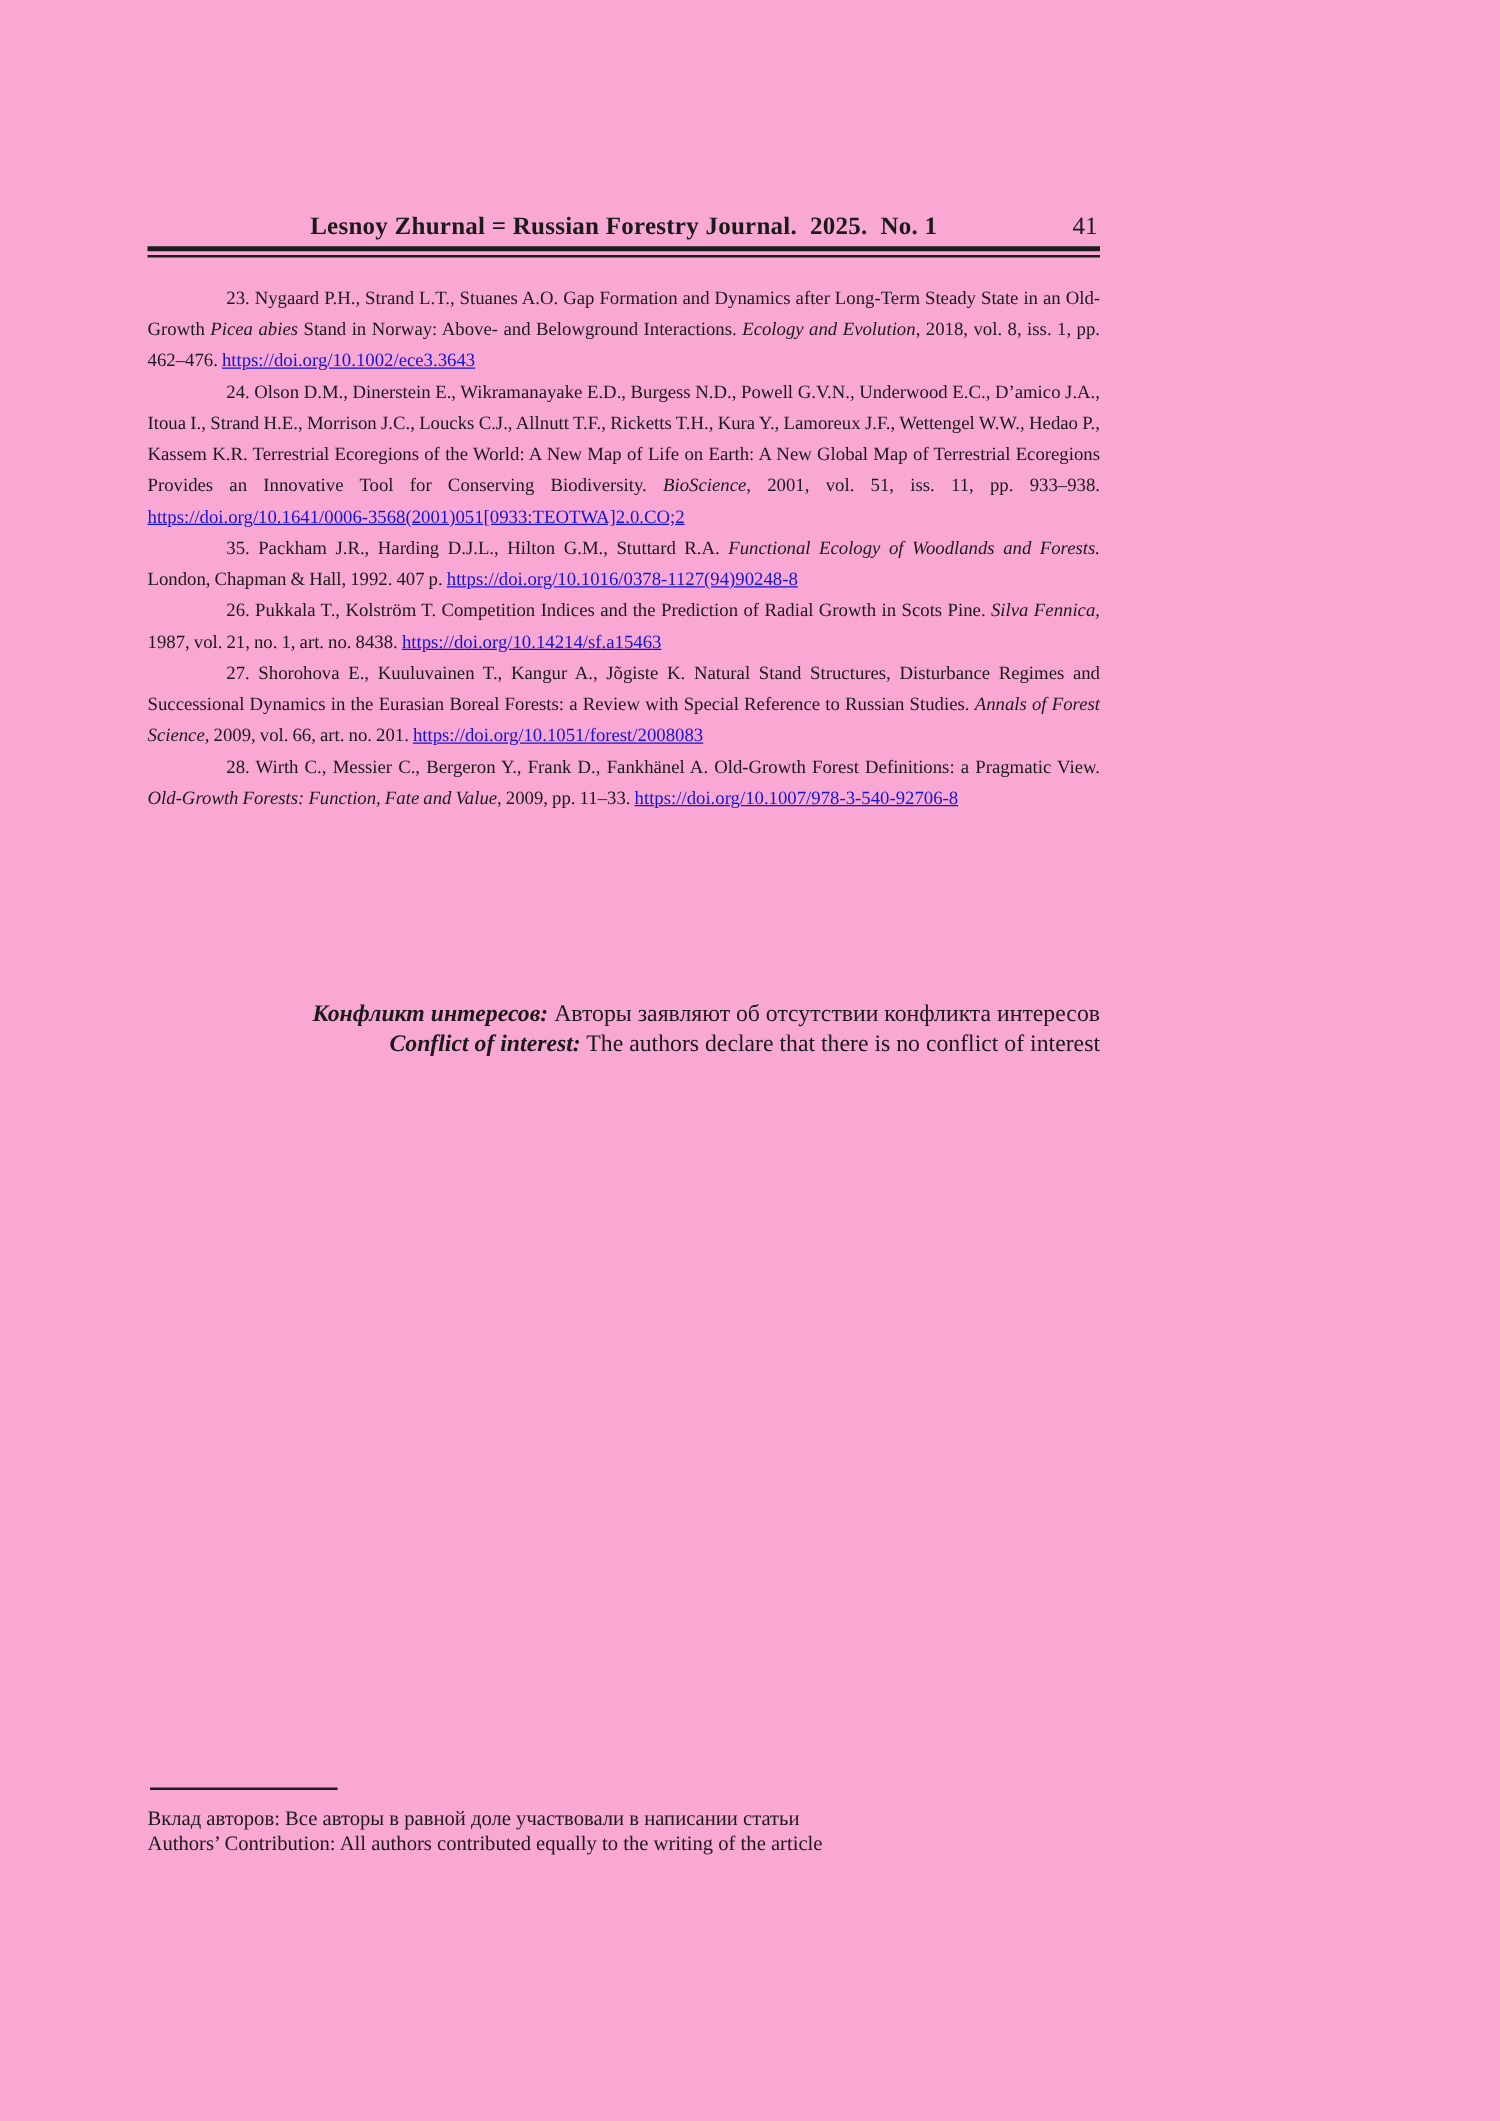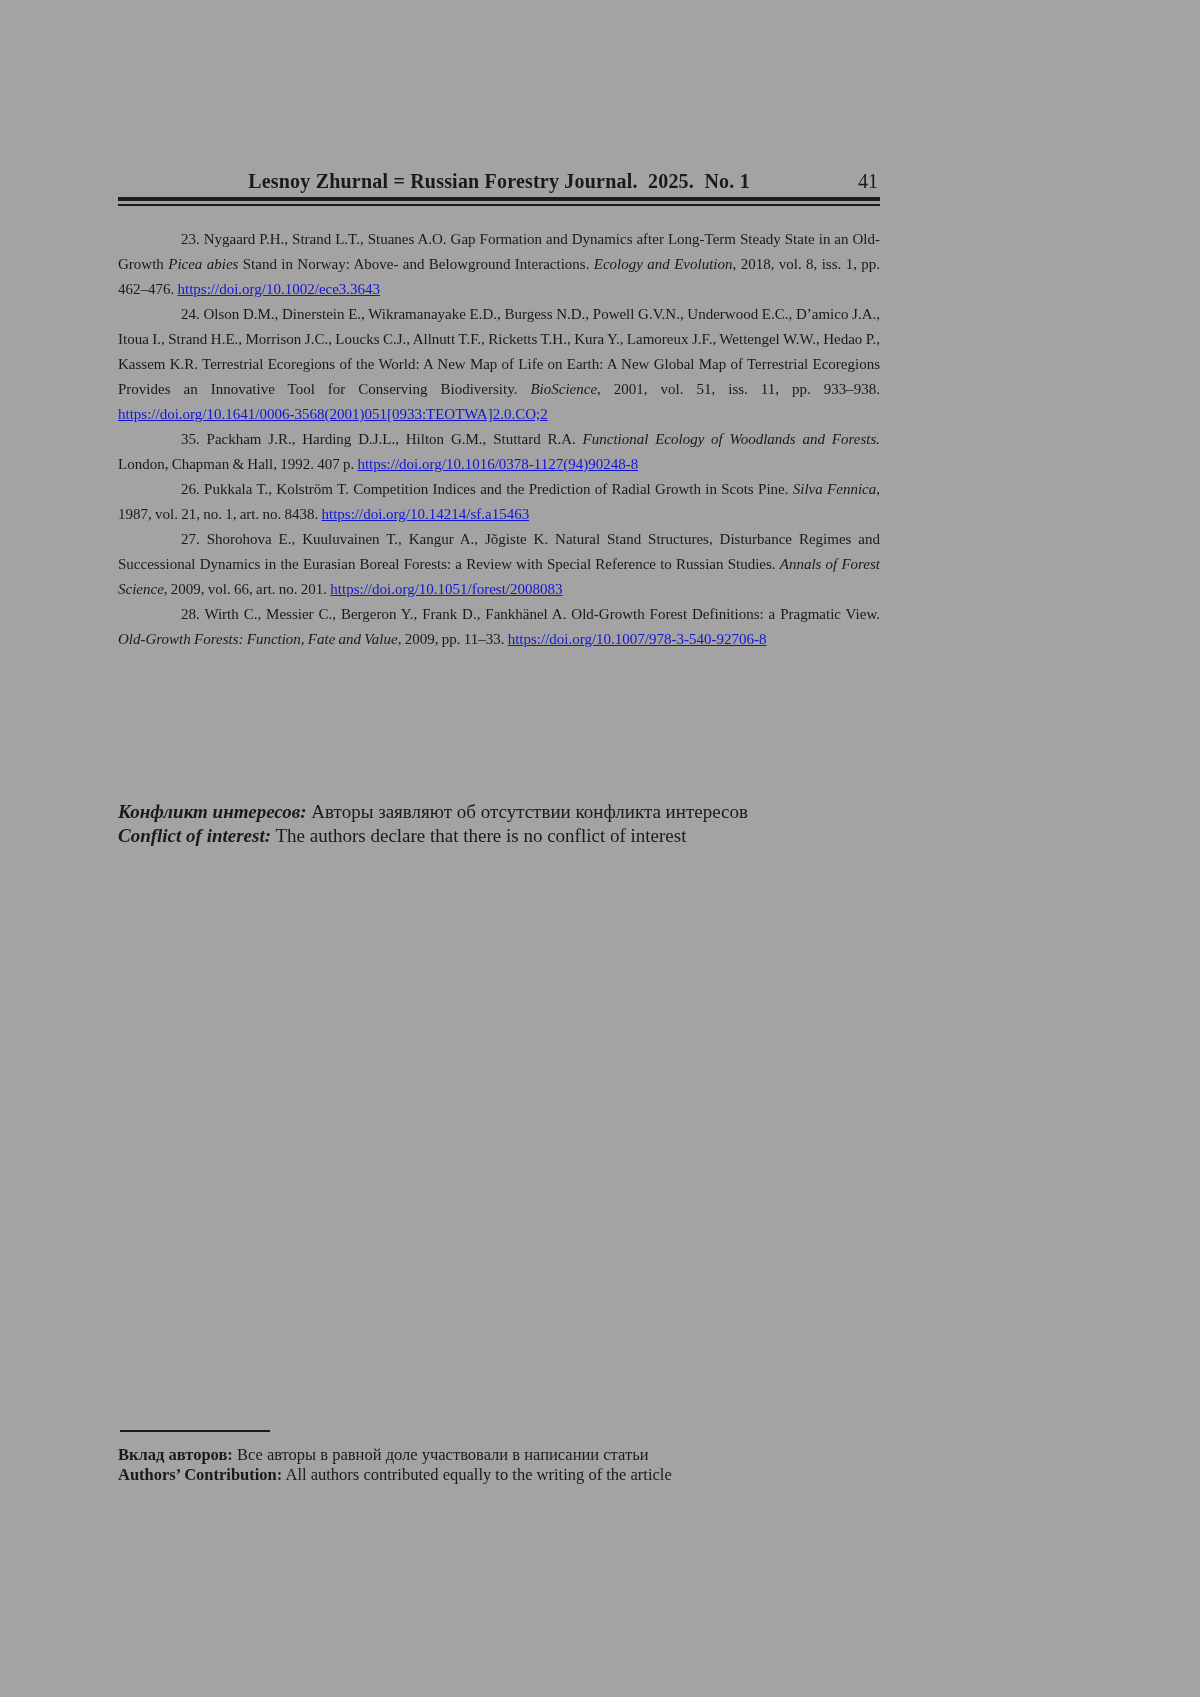--- a/index.html
+++ b/index.html
@@ -1,20 +1,20 @@
 <!DOCTYPE html>
 <html><head>
 <meta charset="utf-8">
 <style>
   html, body { margin: 0; padding: 0; background: #ffffff; }
   .page {
     position: relative;
     width: 1200px;
     height: 1697px;
-    background: #a3a3a3;
+    background: #f9a8d4;
     font-family: "Liberation Serif", serif;
     color: #1a1a1a;
     overflow: hidden;
   }
   .running-header {
     position: absolute;
     left: 118px; top: 168px; width: 762px; height: 28px;
   }
   .header-title {
     text-align: center;
@@ -53,37 +53,37 @@
   }
   .it { font-style: italic; }
   a.doi-link {
     color: #1414d4;
     text-decoration: underline;
     cursor: pointer;
   }
   .conflict {
     position: absolute;
     left: 118px; top: 800px; width: 762px;
-    text-align: left;
+    text-align: right;
     font-size: 19px;
     line-height: 24px;
   }
   .label-bi { font-weight: bold; font-style: italic; }
   .footnote {
     position: absolute;
     left: 118px; top: 1430px; width: 762px;
     font-size: 16.5px;
     line-height: 19.5px;
   }
   .footnote-rule {
     width: 150px; height: 0;
     border-top: 2px solid #1c1c1c;
     margin: 0 0 13px 2px;
   }
-  .fn-label { font-weight: bold; }
+  .fn-label { font-weight: normal; }
 </style>
 </head>
 <body>
 
 <div class="page">
 
   <header class="running-header">
     <div class="header-title">Lesnoy Zhurnal = Russian Forestry Journal.  2025.  No. 1</div>
     <div class="page-number">41</div>
   </header>

